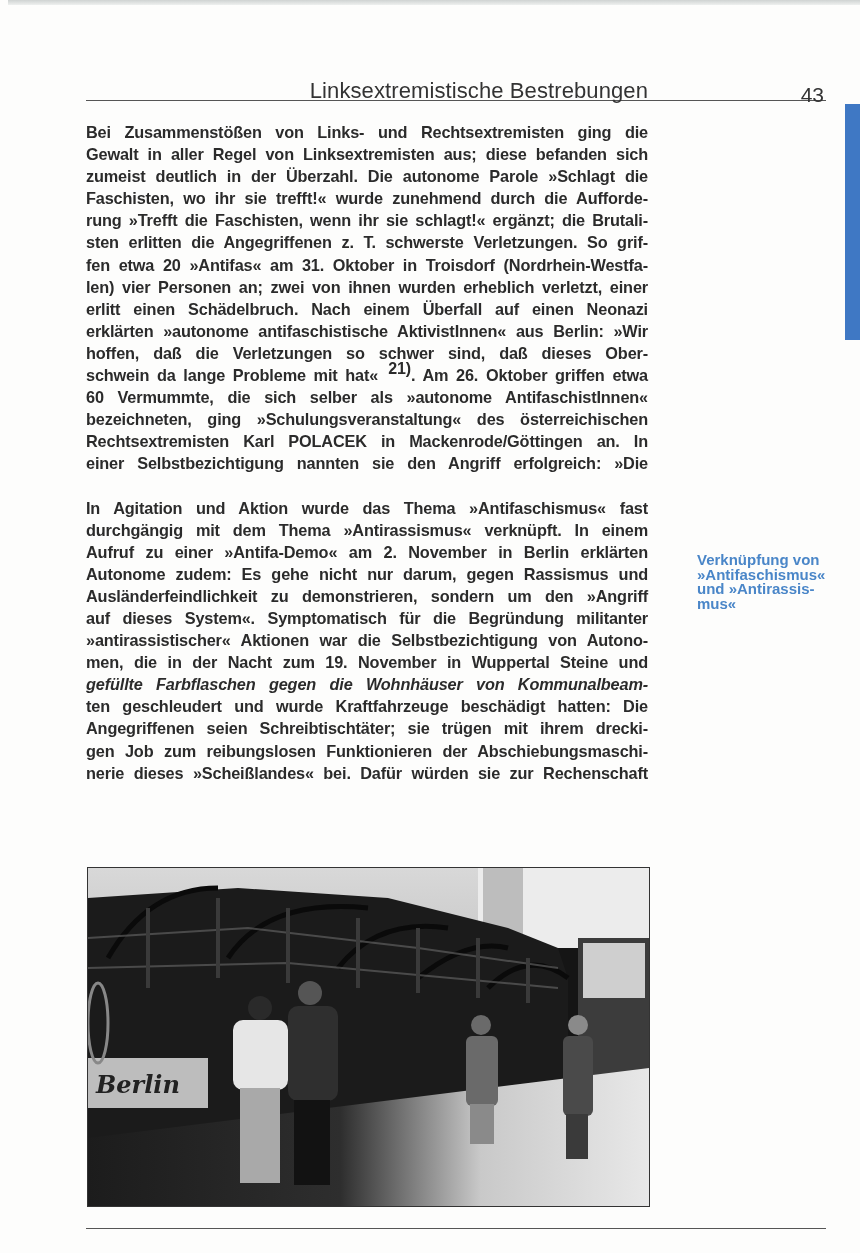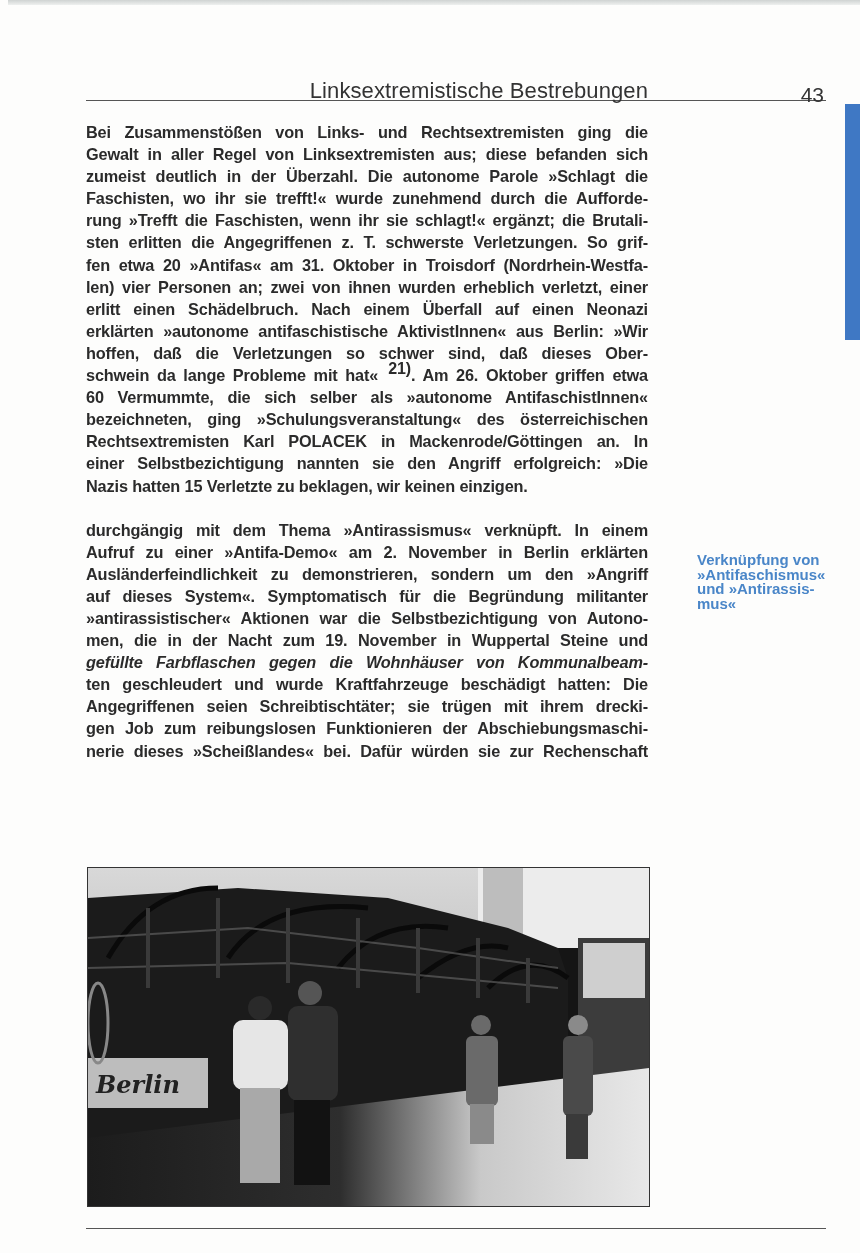--- a/index.html
+++ b/index.html
@@ -78,26 +78,27 @@
     <span class="line">fen etwa 20 »Antifas« am 31. Oktober in Troisdorf (Nordrhein-Westfa-</span>
     <span class="line">len) vier Personen an; zwei von ihnen wurden erheblich verletzt, einer</span>
     <span class="line">erlitt einen Schädelbruch. Nach einem Überfall auf einen Neonazi</span>
     <span class="line">erklärten »autonome antifaschistische AktivistInnen« aus Berlin: »Wir</span>
     <span class="line">hoffen, daß die Verletzungen so schwer sind, daß dieses Ober-</span>
     <span class="line"><span>schwein da lange Probleme mit hat«</span><sup>21)</sup><span>. Am 26. Oktober griffen etwa</span></span>
     <span class="line">60 Vermummte, die sich selber als »autonome AntifaschistInnen«</span>
     <span class="line">bezeichneten, ging »Schulungsveranstaltung« des österreichischen</span>
     <span class="line">Rechtsextremisten Karl POLACEK in Mackenrode/Göttingen an. In</span>
     <span class="line">einer Selbstbezichtigung nannten sie den Angriff erfolgreich: »Die</span>
-    <span class="line last">Nazis hatten 15 Verletzte zu beklagen, wir keinen einzigen.</span>
   </div>
   <div class="para-gap"></div>
   <div>
+    <span class="line">In Agitation und Aktion wurde das Thema »Antifaschismus« fast</span>
     <span class="line">durchgängig mit dem Thema »Antirassismus« verknüpft. In einem</span>
     <span class="line">Aufruf zu einer »Antifa-Demo« am 2. November in Berlin erklärten</span>
+    <span class="line">Autonome zudem: Es gehe nicht nur darum, gegen Rassismus und</span>
     <span class="line">Ausländerfeindlichkeit zu demonstrieren, sondern um den »Angriff</span>
     <span class="line">auf dieses System«. Symptomatisch für die Begründung militanter</span>
     <span class="line">»antirassistischer« Aktionen war die Selbstbezichtigung von Autono-</span>
     <span class="line">men, die in der Nacht zum 19. November in Wuppertal Steine und</span>
     <span class="line italic">gefüllte Farbflaschen gegen die Wohnhäuser von Kommunalbeam-</span>
     <span class="line">ten geschleudert und wurde Kraftfahrzeuge beschädigt hatten: Die</span>
     <span class="line">Angegriffenen seien Schreibtischtäter; sie trügen mit ihrem drecki-</span>
     <span class="line">gen Job zum reibungslosen Funktionieren der Abschiebungsmaschi-</span>
     <span class="line">nerie dieses »Scheißlandes« bei. Dafür würden sie zur Rechenschaft</span>
   </div>

